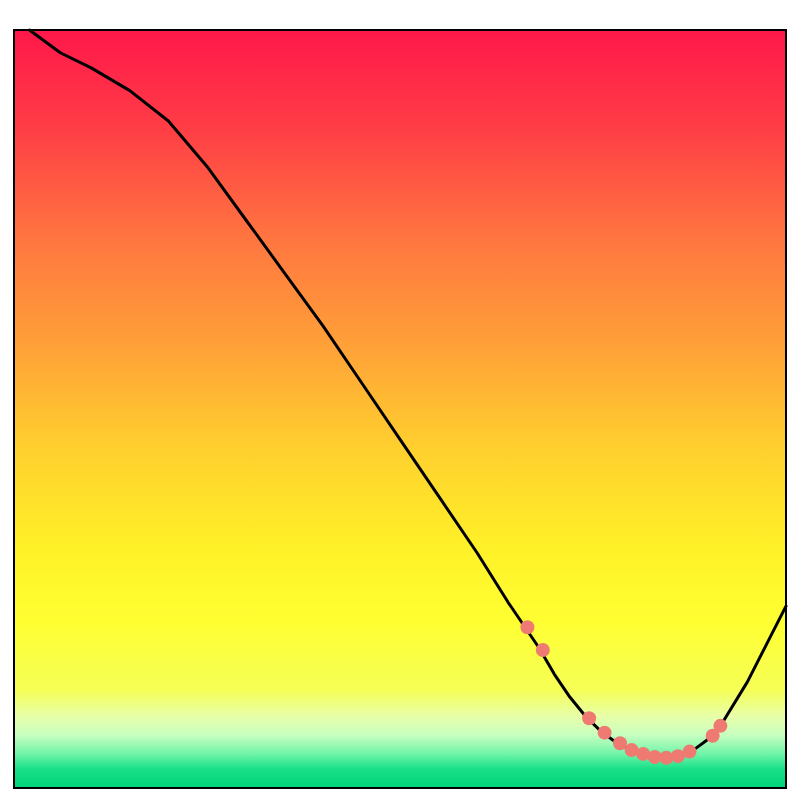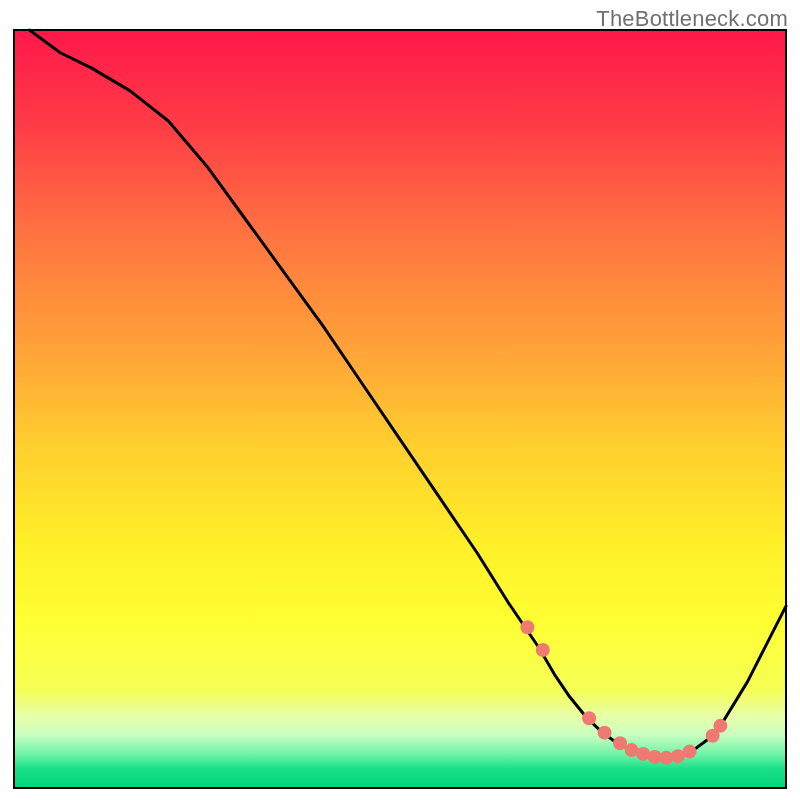--- a/index.html
+++ b/index.html
@@ -28,21 +28,20 @@
     pointer-events: none;
   }
   svg {
     display: block;
   }
 </style>
 </head>
 <body>
 
 <div class="chart-wrap">
-  <div class="watermark">TheBottleneck.com</div>
   <svg id="chart-svg" width="800" height="800" viewBox="0 0 800 800">
     <defs>
       <linearGradient id="bg-grad" x1="0" y1="0" x2="0" y2="1">
           <stop offset="0%" stop-color="#ff184a"></stop>
           <stop offset="12%" stop-color="#ff3a46"></stop>
           <stop offset="28.000000000000004%" stop-color="#ff7740"></stop>
           <stop offset="42%" stop-color="#ffa238"></stop>
           <stop offset="55.00000000000001%" stop-color="#ffcf2e"></stop>
           <stop offset="68%" stop-color="#fff028"></stop>
           <stop offset="78%" stop-color="#ffff32"></stop>

